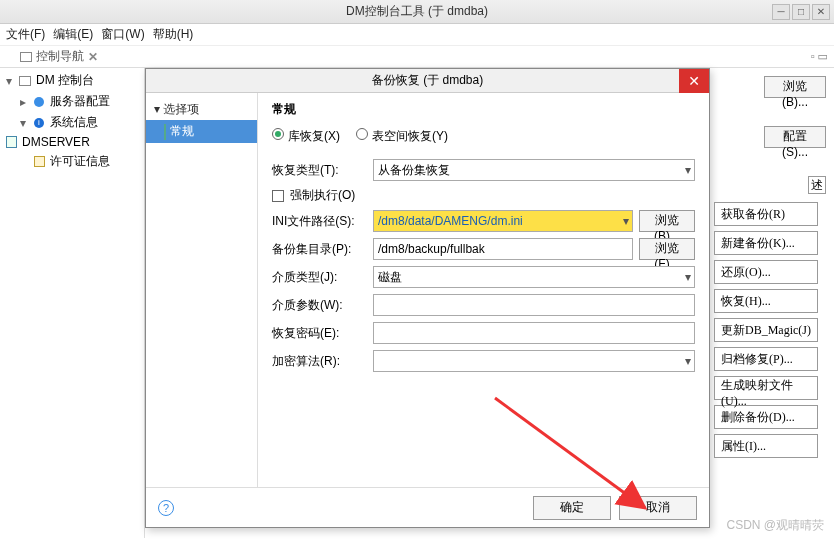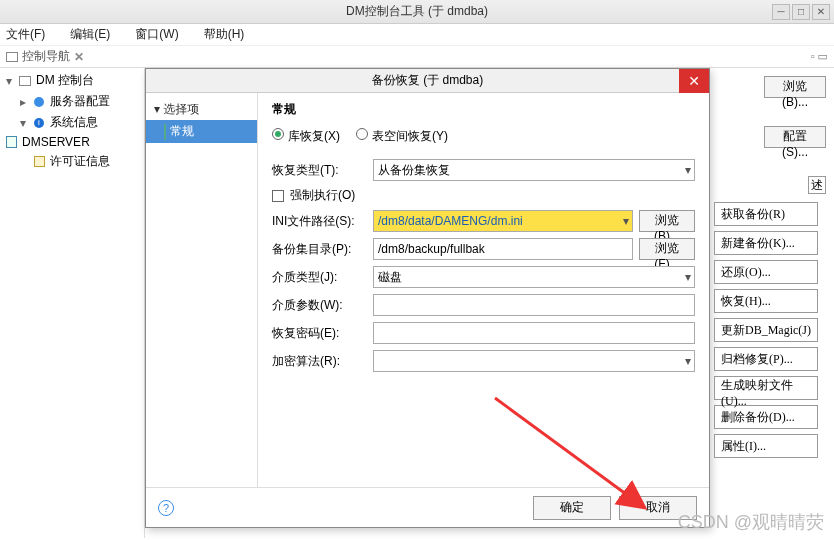--- a/index.html
+++ b/index.html
@@ -1,23 +1,23 @@
 <!DOCTYPE html>
 <html><head>
 <meta charset="utf-8">
 <style>
 * { box-sizing: border-box; font-family: "Microsoft YaHei", Arial, sans-serif; font-size: 12px; }
 body { margin: 0; width: 834px; height: 540px; background: #fff; overflow: hidden; position: relative; }
 .titlebar { height: 24px; background: linear-gradient(#f0f0f0,#e4e4e4); display: flex; align-items: center; justify-content: center; position: relative; border-bottom: 1px solid #ccc; }
 .titlebar .title { color: #333; }
 .titlebar .winbtns { position: absolute; right: 4px; display: flex; gap: 2px; }
 .winbtn { width: 18px; height: 16px; background: #e4e4e4; border: 1px solid #bbb; display: flex; align-items: center; justify-content: center; font-size: 10px; color: #555; }
-.menubar { height: 22px; display: flex; align-items: center; padding: 0 6px; gap: 25px; border-bottom: 1px solid #eee; }
+.menubar { height: 22px; display: flex; align-items: center; padding: 0 6px; gap: 8px; border-bottom: 1px solid #eee; }
 .menubar span { color: #222; }
-.tabbar { height: 22px; display: flex; align-items: center; padding: 0 6px; border-bottom: 1px solid #ddd; gap: 4px; }
+.tabbar { height: 22px; display: flex; align-items: center; padding: 0 20px; border-bottom: 1px solid #ddd; gap: 4px; }
 .tabbar .label { color: #555; }
 .closex { color: #888; font-weight: bold; }
 .mincarets { position: absolute; right: 6px; top: 50px; color: #888; font-size: 11px; }
 .body { display: flex; height: calc(100% - 70px); }
 .sidebar { width: 145px; border-right: 1px solid #ddd; padding: 2px 0; }
 .treeitem { display: flex; align-items: center; padding: 2px 4px; gap: 4px; }
 .treeitem .caret { width: 10px; text-align: center; color: #666; }
 .treeitem .icon { width: 14px; height: 14px; display: inline-flex; align-items: center; justify-content: center; }
 .treeitem.selected { background: #cfe6ff; }
 .circle-blue { width: 10px; height: 10px; border-radius: 50%; background: #3a8ee6; }
@@ -50,21 +50,21 @@
 .checkbox { width: 12px; height: 12px; border: 1px solid #666; display: inline-block; }
 .dlg-footer { height: 40px; border-top: 1px solid #ddd; display: flex; align-items: center; padding: 0 12px; gap: 8px; }
 .help-icon { width: 16px; height: 16px; border: 1px solid #3a8ee6; border-radius: 50%; color: #3a8ee6; display: flex; align-items: center; justify-content: center; font-size: 11px; }
 .dlg-footer .spacer { flex: 1; }
 .btn { width: 78px; height: 24px; border: 1px solid #999; background: #f4f4f4; }
 .rightpanel { position: absolute; right: 0; top: 0; width: 120px; padding: 8px 8px 0 0; }
 .rightpanel .btn-sm { display: block; width: 62px; height: 22px; border: 1px solid #999; background: #f4f4f4; margin-bottom: 28px; margin-left: auto; }
 .rightpanel .btn-list { border: 1px solid #999; display: block; width: 104px; height: 24px; background: #fff; margin-bottom: 5px; padding: 0 6px; text-align: left; font-family: Liberation Serif, serif; }
 .shu { width: 18px; height: 18px; border: 1px solid #999; text-align: center; margin-bottom: 8px; margin-left: auto; background: #fff; }
 .arrow { position: absolute; left: 340px; top: 320px; pointer-events: none; }
-.watermark { position: absolute; right: 10px; bottom: 6px; color: #bbb; font-size: 18px; }
+.watermark { position: absolute; right: 10px; bottom: 6px; color: #bbb; font-size: 12px; }
 </style>
 </head>
 <body>
 
 <div class="titlebar">
   <span class="title">DM控制台工具 (于 dmdba)</span>
   <div class="winbtns">
     <div class="winbtn">─</div>
     <div class="winbtn">□</div>
     <div class="winbtn">✕</div>

